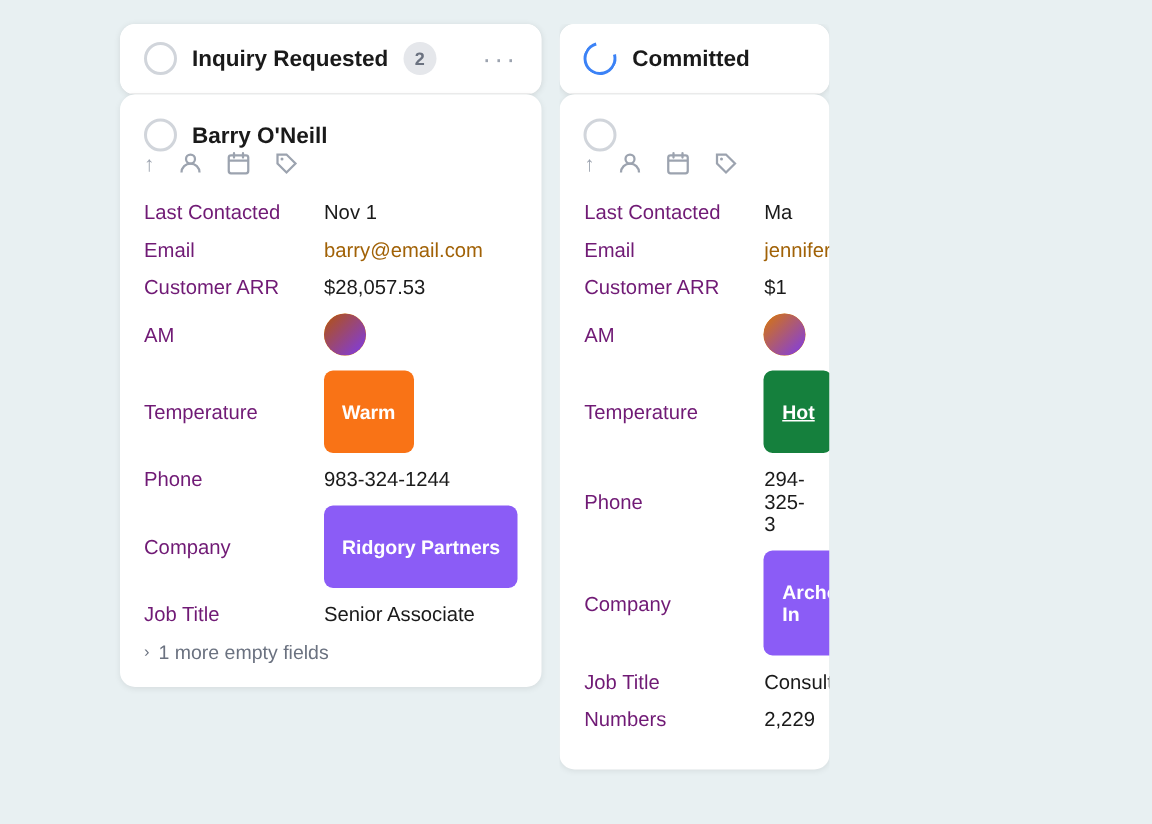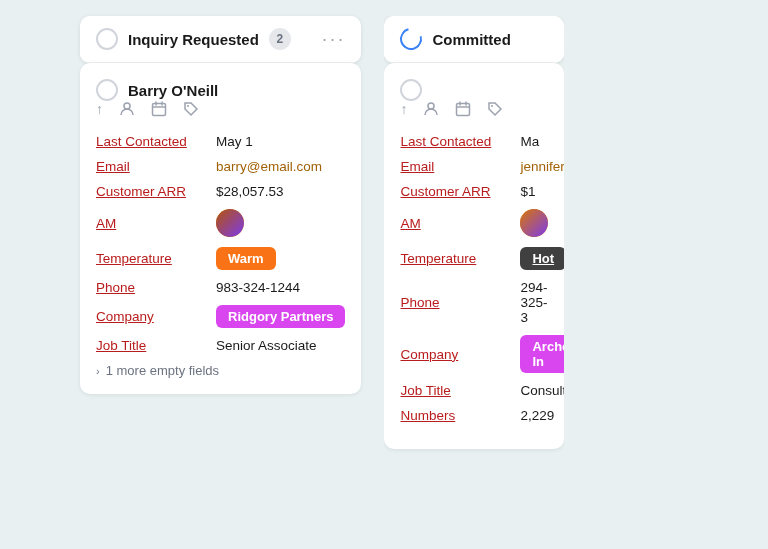--- a/index.html
+++ b/index.html
@@ -9,21 +9,21 @@
       width: 768px;
       height: 549px;
       overflow: hidden;
       display: flex;
       align-items: flex-start;
     }
 
     .kanban-board {
       display: flex;
       flex-direction: row;
-      gap: 11px;
+      gap: 0;
       padding: 16px 0 16px 80px;
       width: 100%;
       height: 100%;
       overflow: hidden;
     }
 
     .column-header {
       display: flex;
       align-items: center;
       gap: 10px;
@@ -107,23 +107,22 @@
 
     .card-row {
       display: flex;
       align-items: center;
       gap: 0;
       margin-bottom: 10px;
       font-size: 13.5px;
     }
 
     .card-label {
-      color: #b91c1c;
+      color: #701a75;
       min-width: 120px;
-      text-decoration: underline;
     }
 
     .card-value {
       color: #1a1a1a;
       font-weight: 500;
     }
 
     .card-value.email {
       color: #a16207;
       font-weight: 400;
@@ -141,38 +140,38 @@
     }
 
     .avatar-img {
       width: 28px;
       height: 28px;
       border-radius: 50%;
       background: linear-gradient(135deg, #c2410c, #92400e);
     }
 
     .badge {
-      padding: 4px 12px;
+      padding: 20px 12px;
       border-radius: 6px;
       font-size: 13px;
       font-weight: 600;
       color: white;
     }
 
     .badge.warm {
       background: #f97316;
     }
 
     .badge.hot {
-      background: #404040;
+      background: #15803d;
       text-decoration: underline;
     }
 
     .badge.company-green {
-      background: #d946ef;
+      background: #8b5cf6;
     }
 
     .more-fields {
       display: flex;
       align-items: center;
       gap: 6px;
       color: #6b7280;
       font-size: 13px;
       margin-top: 6px;
       cursor: pointer;
@@ -235,21 +234,21 @@
         <span class="action-icon">
           <svg width="16" height="16" viewBox="0 0 16 16" fill="none">
             <path d="M2 2h6l6 6-6 6-6-6V2z" stroke="#9ca3af" stroke-width="1.5" fill="none"></path>
             <circle cx="5" cy="5" r="1" fill="#9ca3af"></circle>
           </svg>
         </span>
       </div>
 
       <div class="card-row">
         <span class="card-label">Last Contacted</span>
-        <span class="card-value">May 1</span>
+        <span class="card-value">Nov 1</span>
       </div>
 
       <div class="card-row">
         <span class="card-label">Email</span>
         <span class="card-value email">barry@email.com</span>
       </div>
 
       <div class="card-row">
         <span class="card-label">Customer ARR</span>
         <span class="card-value">$28,057.53</span>

